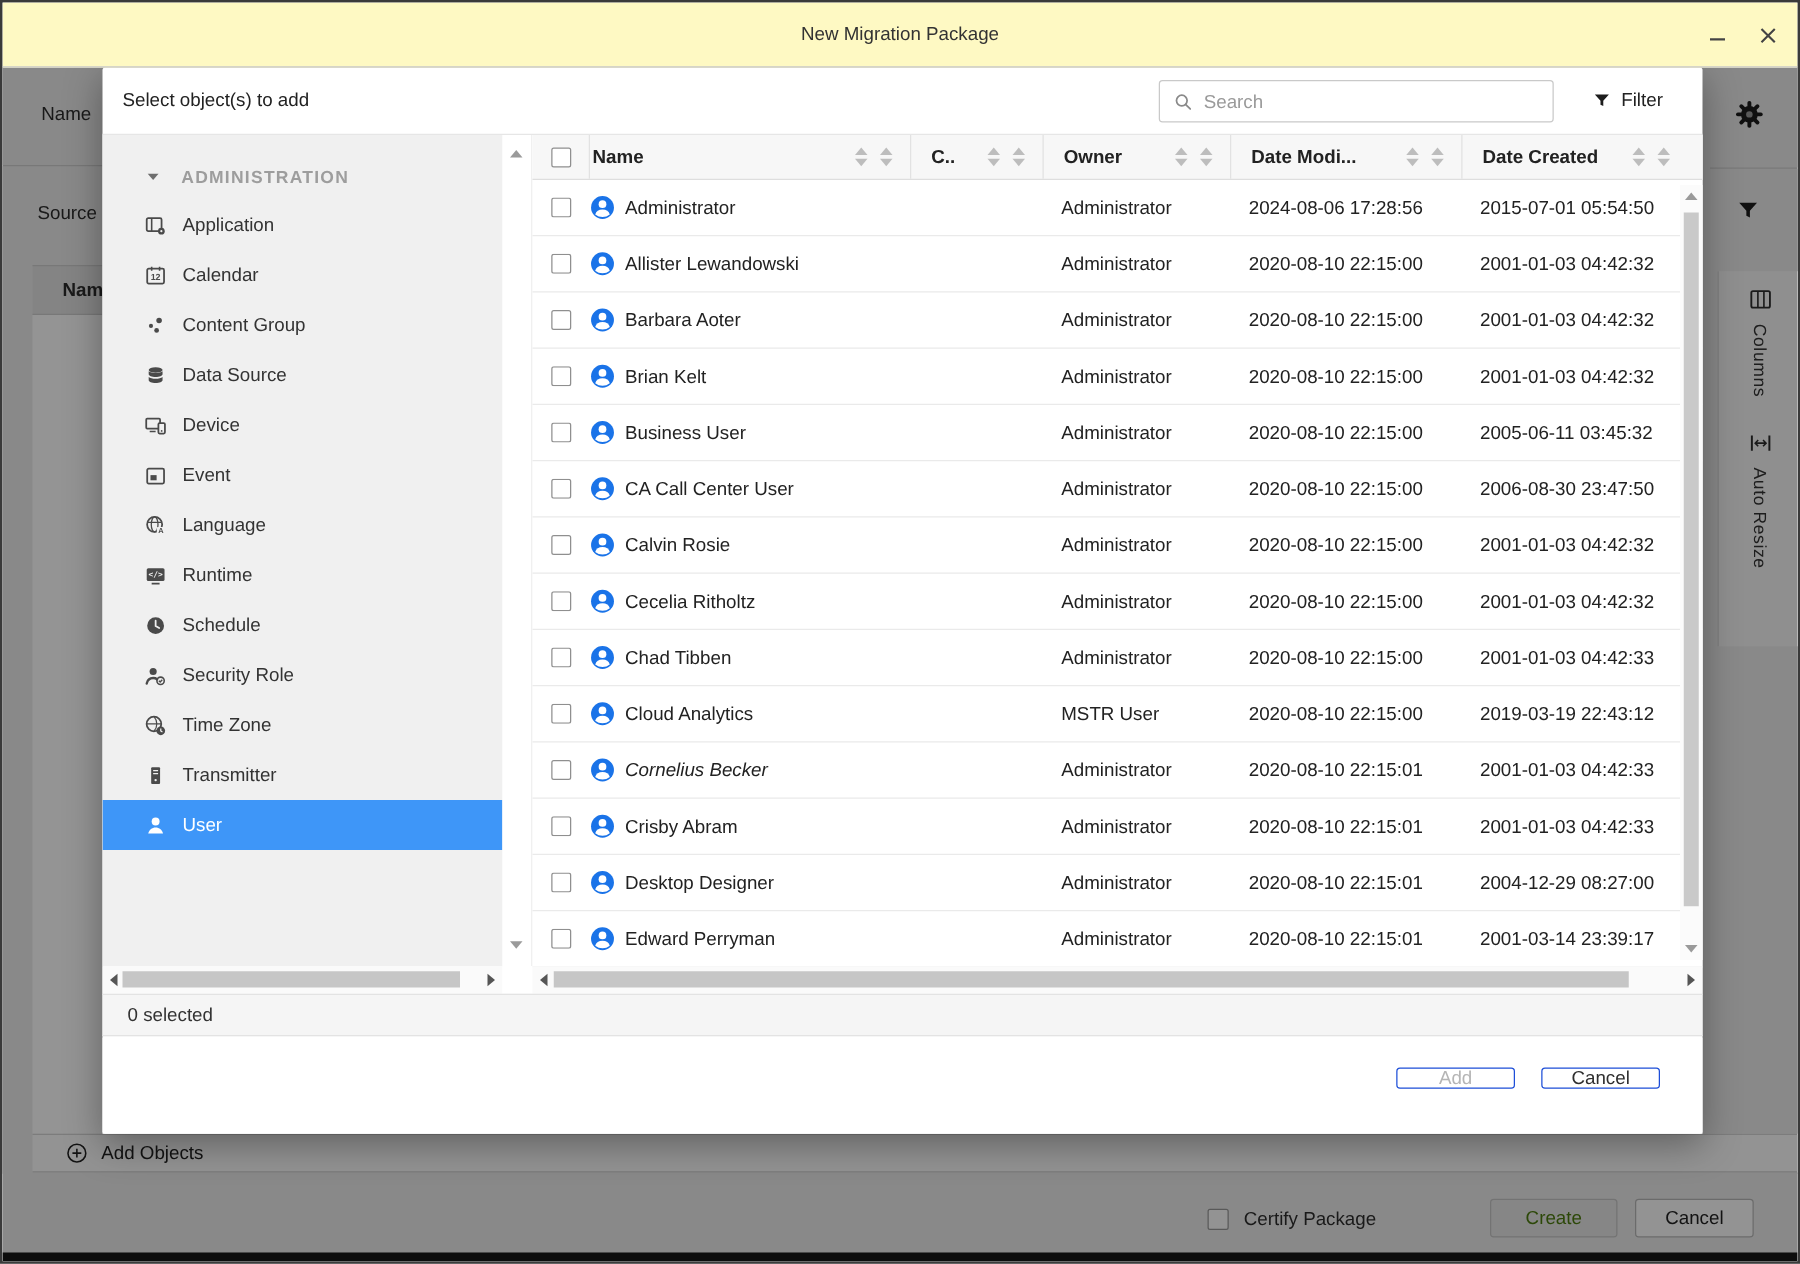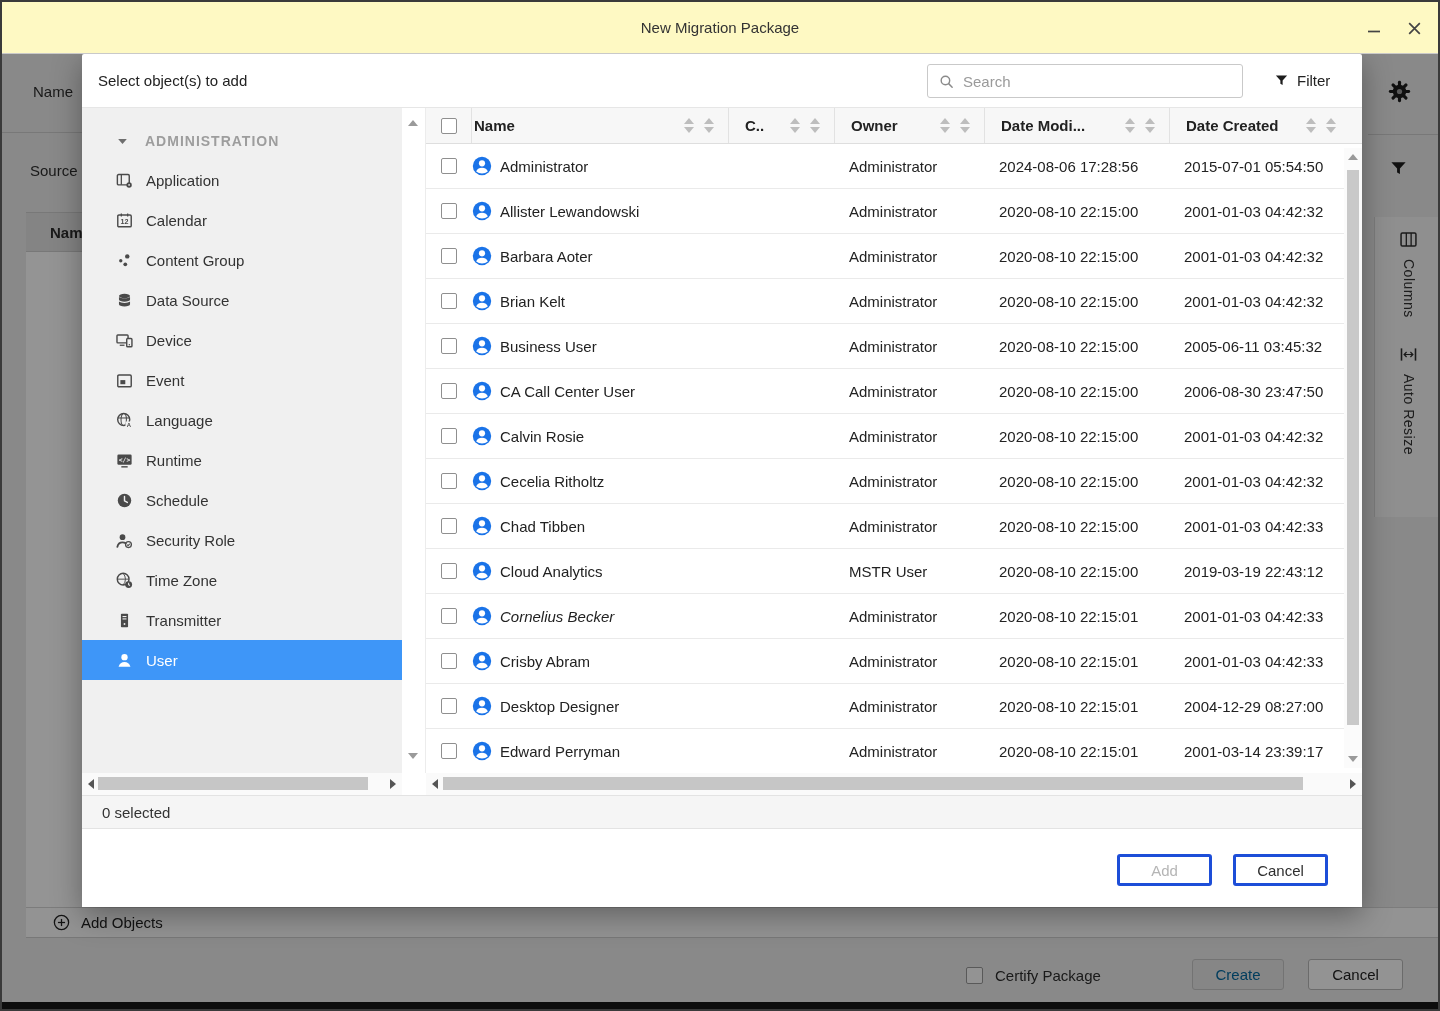--- a/index.html
+++ b/index.html
@@ -22,21 +22,21 @@
   .bg-panel-white{ position:absolute; background:#fff;}
   .bg-grid-header{ position:absolute; left:24px; top:158px; width:56px; height:40px; background:#e3e3e3; border-top:1px solid #cfcfcf; border-bottom:1px solid #cfcfcf; line-height:40px; padding-left:24px; font-size:15px; font-weight:bold; color:#2e2e2e; overflow:hidden;}
   .bg-right-icon{ position:absolute; color:#1d1d1d;}
   .bg-side-tabs{ position:absolute; left:1372px; top:163px; width:68px; height:300px; background:#f6f6f6; border-left:1px solid #d8d8d8;}
   .bg-tab{ display:flex; flex-direction:column; align-items:center; padding:12px 0 14px 0; color:#2e2e2e;}
   .bg-tab .vtxt{ writing-mode:vertical-rl; font-size:14px; margin-top:9px; color:#333; letter-spacing:.5px;}
   .bg-bottombar{ position:absolute; left:24px; top:853px; right:0; height:31px; background:#fdfdfd; border-top:1px solid #d6d6d6; border-bottom:1px solid #cfcfcf; display:flex; align-items:center; gap:10px; padding-left:26px; color:#222;}
   .bg-footer{ position:absolute; left:0; top:885px; right:0; bottom:0; background:#ededed;}
   .bg-check{ position:absolute; left:964px; top:913px; width:17px; height:17px; background:#fdfdfd; border:1px solid #9a9a9a; border-radius:2px;}
   .bg-btn{ position:absolute; top:905px; height:31px; border-radius:3px; font-size:15px; display:flex; align-items:center; justify-content:center;}
-  .bg-btn.create{ left:1190px; width:92px; background:#e7e7e7; border:1px solid #c6c6c6; color:#0369a1;}
+  .bg-btn.create{ left:1190px; width:102px; background:#e7e7e7; border:1px solid #c6c6c6; color:#4d7c0f;}
   .bg-btn.cancel{ left:1306px; width:95px; background:#fdfdfd; border:1px solid #b9b9b9; color:#222;}
   .dim{ position:absolute; top:52px; left:0; right:0; bottom:0; background:rgba(0,0,0,0.42); z-index:2;}
   .black-bottom{ position:absolute; left:0; right:0; bottom:0; height:7px; background:#0d0d0d; z-index:4;}
   
   .modal{ position:absolute; left:80px; top:52px; width:1280px; height:853px; background:#fff; z-index:3; box-shadow:0 8px 30px rgba(0,0,0,.35); border-radius:2px;}
   .modal-header{ position:relative; height:53px;}
   .modal-title{ position:absolute; left:16px; top:0; height:53px; line-height:53px; font-size:15px; color:#222;}
   .searchbox{ position:absolute; left:845px; top:10px; width:316px; height:34px; border:1px solid #c9c9c9; border-radius:3px; display:flex; align-items:center; padding-left:10px; gap:8px; background:#fff;}
   .searchbox input{ border:none; outline:none; font-size:15px; color:#333; flex:1; font-family:inherit; background:transparent;}
   .searchbox input::placeholder{ color:#9a9a9a;}
@@ -85,21 +85,21 @@
   .hs{ position:relative; background:#fafafa; height:22px;}
   .hs .arrow-l{ position:absolute; left:6px; top:6px;}
   .hs .arrow-r{ position:absolute; right:6px; top:6px;}
   .hs .hthumb{ position:absolute; top:4px; height:13px; background:#c6c6c6;}
   .hs.side{ width:320px;}
   .hs.corner{ width:24px; background:#fff;}
   .hs.table{ width:936px;}
   
   .selbar{ position:absolute; left:0; top:741px; width:1280px; height:34px; background:#f5f5f5; border-top:1px solid #e3e3e3; border-bottom:1px solid #e3e3e3; display:flex; align-items:center; padding-left:20px; font-size:15px; color:#333;}
   .modal-footer{ position:absolute; left:0; top:776px; width:1280px; height:77px; background:#fff;}
-  .mbtn{ position:absolute; top:24px; width:95px; height:32px; background:#fff; border:3px solid #1d4ed8; border-radius:3px; font-size:15px; display:flex; align-items:center; justify-content:center; cursor:default;}
+  .mbtn{ position:absolute; top:24px; width:95px; height:17px; background:#fff; border:1px solid #1d4ed8; border-radius:3px; font-size:15px; display:flex; align-items:center; justify-content:center; cursor:default;}
   .mbtn.add{ left:1035px; color:#b5b5b5;}
   .mbtn.cancel{ left:1151px; color:#2e2e2e;}
   svg{ display:block;}
 </style>
 </head>
 <body>
 
 <div class="stage">
 
   <div class="titlebar">

